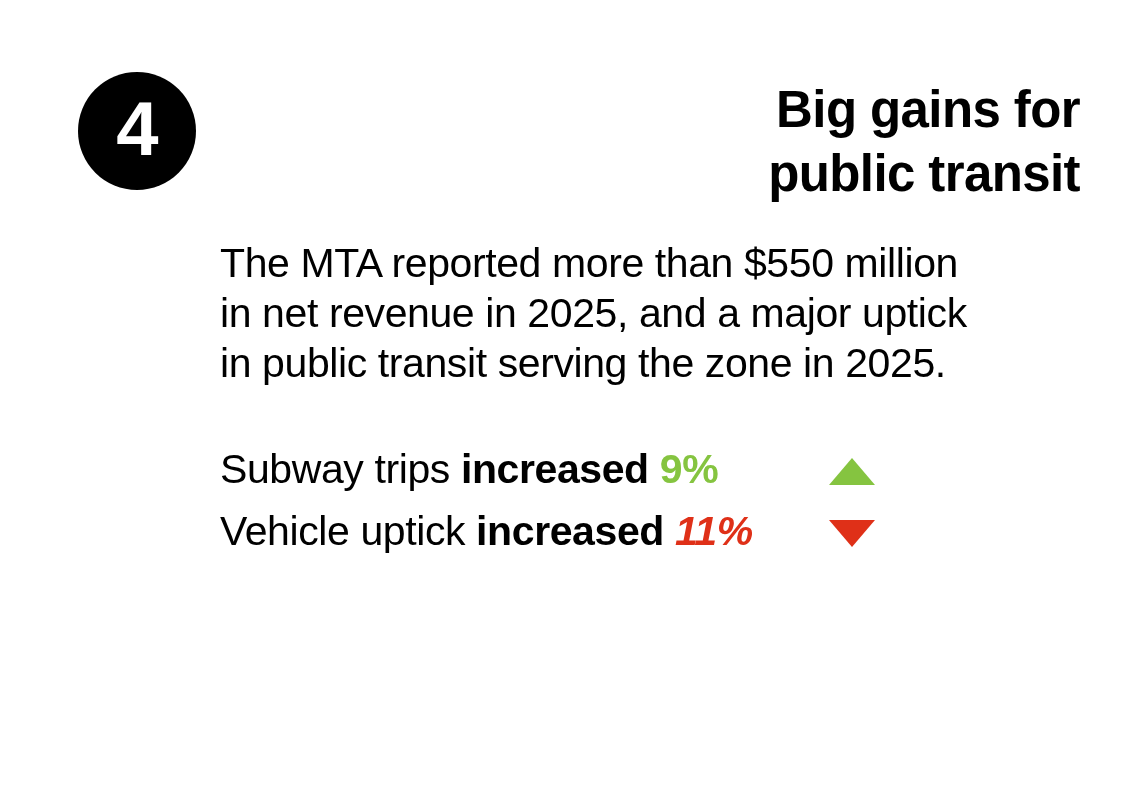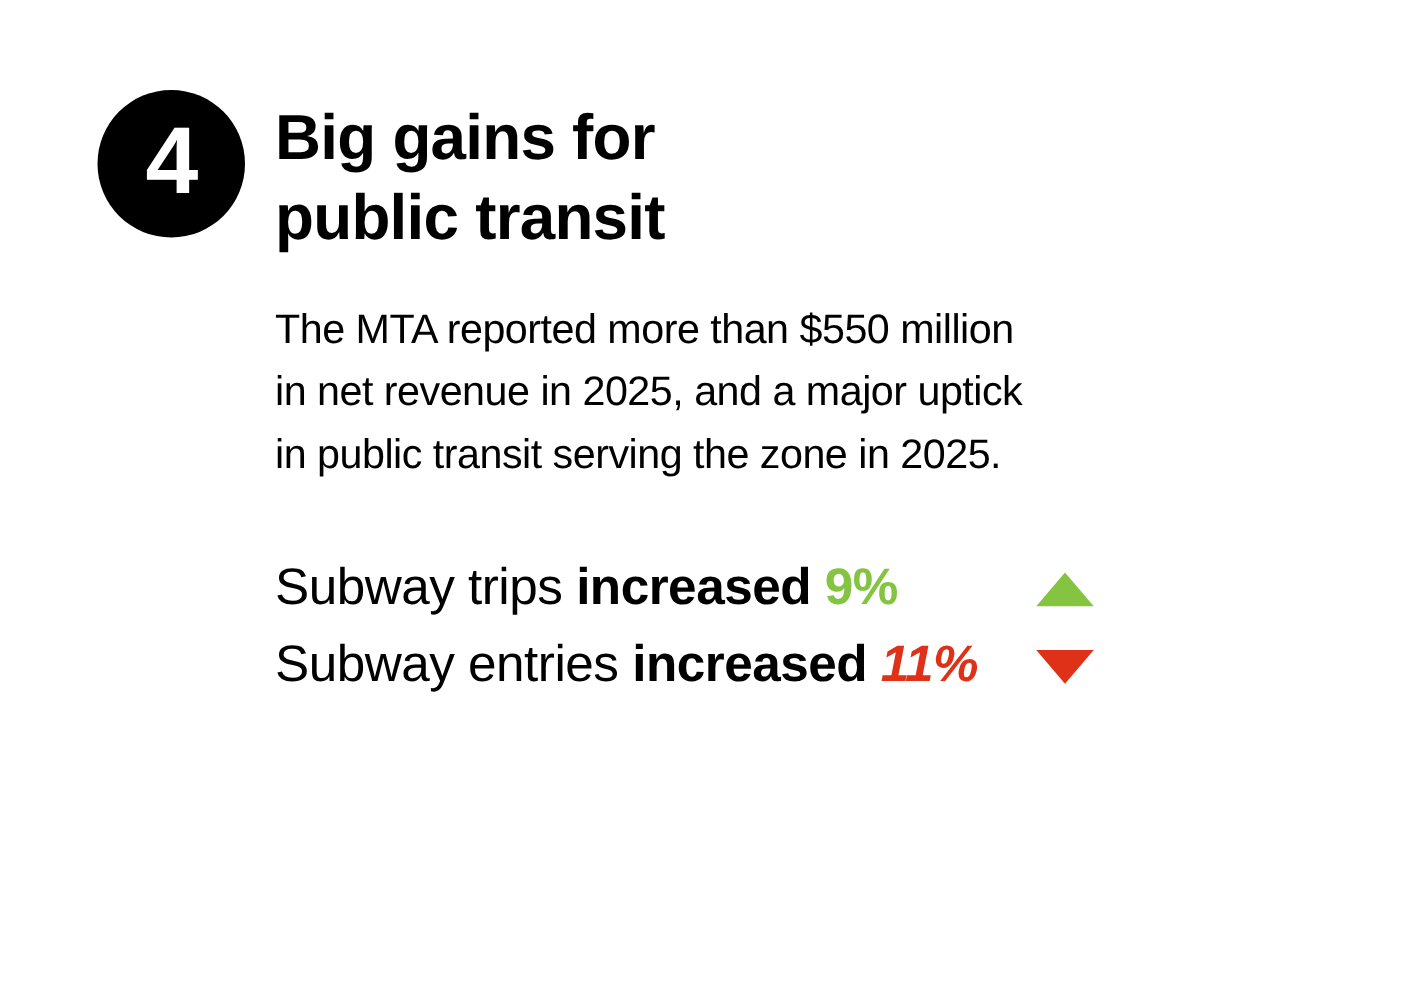--- a/index.html
+++ b/index.html
@@ -57,27 +57,28 @@
 
   .headline {
     margin: 0;
     color: #000000;
     font-family: "Liberation Sans", sans-serif;
     font-size: 51px;
     font-weight: 700;
     line-height: 64px;
     letter-spacing: -0.6px;
     white-space: pre-line;
+    text-align: right;
   }
 
   .body-copy {
     margin: 32px 0 0 0;
     color: #000000;
     font-family: "Liberation Sans", sans-serif;
-    font-size: 33px;
+    font-size: 41px;
     font-weight: 400;
     line-height: 50px;
     letter-spacing: -0.4px;
     white-space: pre-line;
   }
 
   
   .stats {
     margin-top: 50px;
     width: 760px;
@@ -167,21 +168,21 @@
 
       <div class="stat-row">
         <div class="stat-text"><span class="stat-label">Subway trips </span><span class="stat-verb">increased </span><span class="stat-value up">9%</span></div>
         <div class="stat-arrow">
           <span class="tri up"></span>
         </div>
       </div>
 
 
       <div class="stat-row">
-        <div class="stat-text"><span class="stat-label">Subway entries </span><span class="stat-verb">increased </span><span class="stat-value down">11%</span></div>
+        <div class="stat-text"><span class="stat-label">Vehicle uptick </span><span class="stat-verb">increased </span><span class="stat-value down">11%</span></div>
         <div class="stat-arrow">
           <span class="tri down"></span>
         </div>
       </div>
 
     </div>
 
 
   </div>
 </div>

